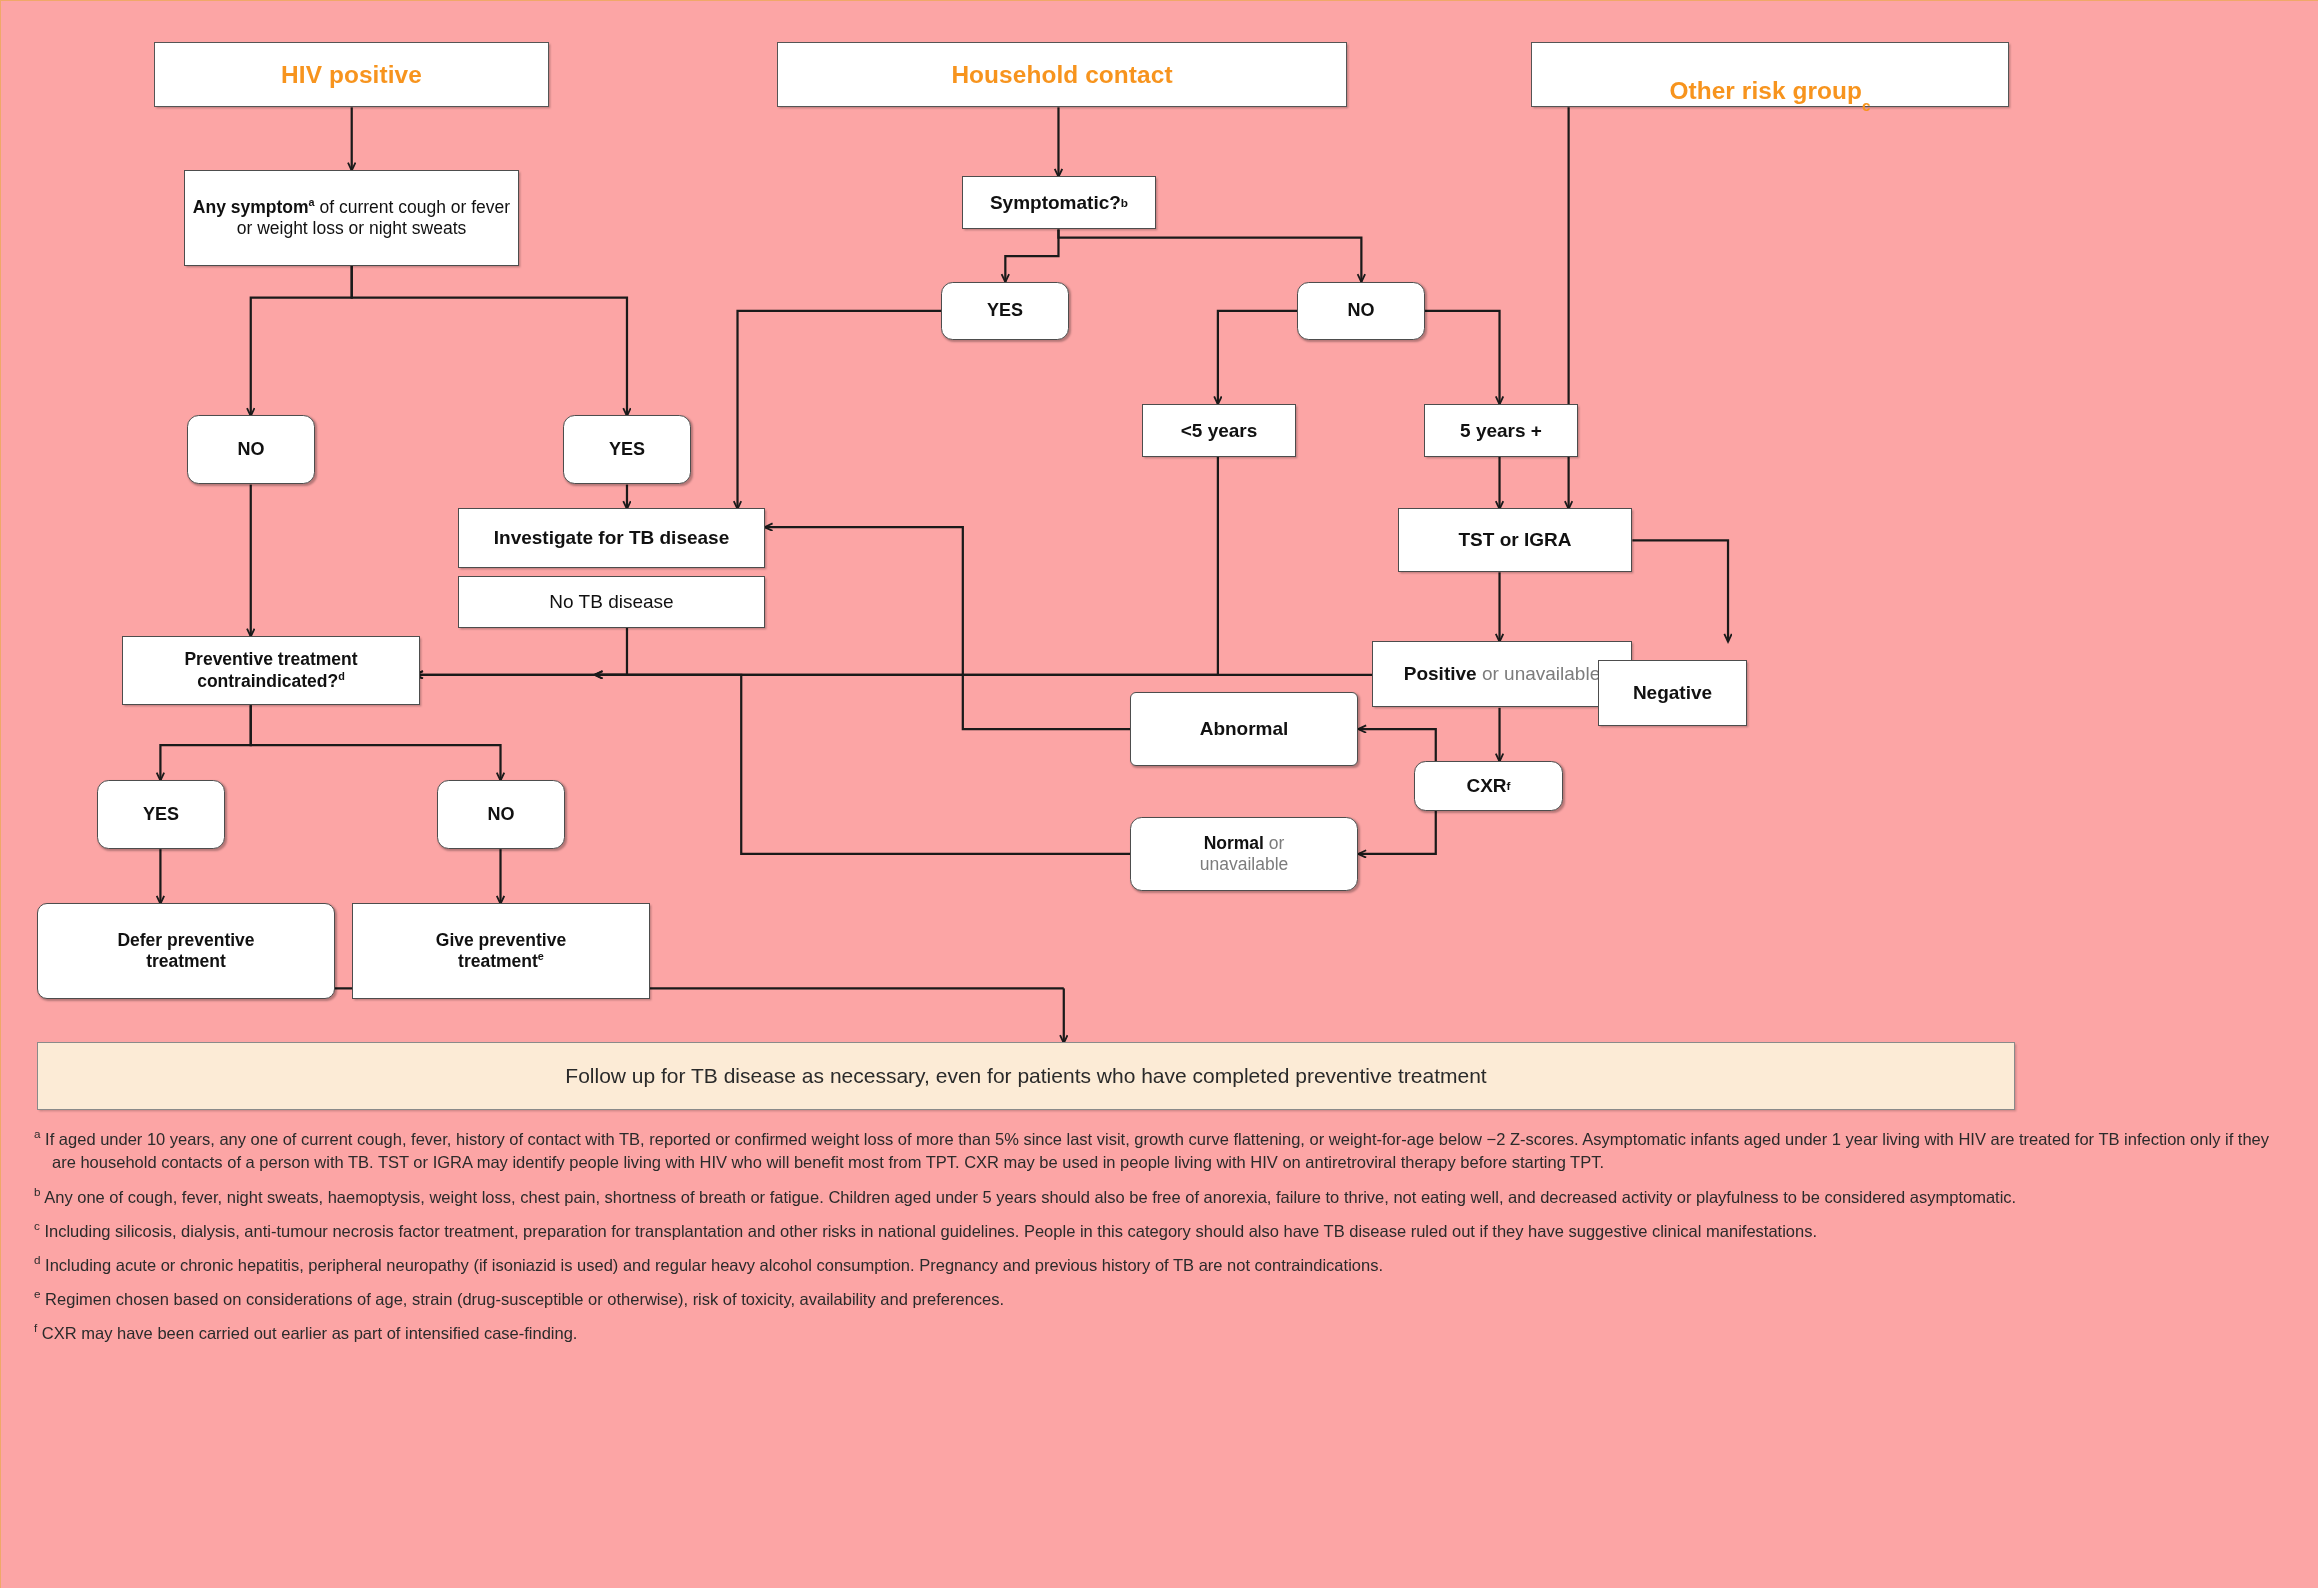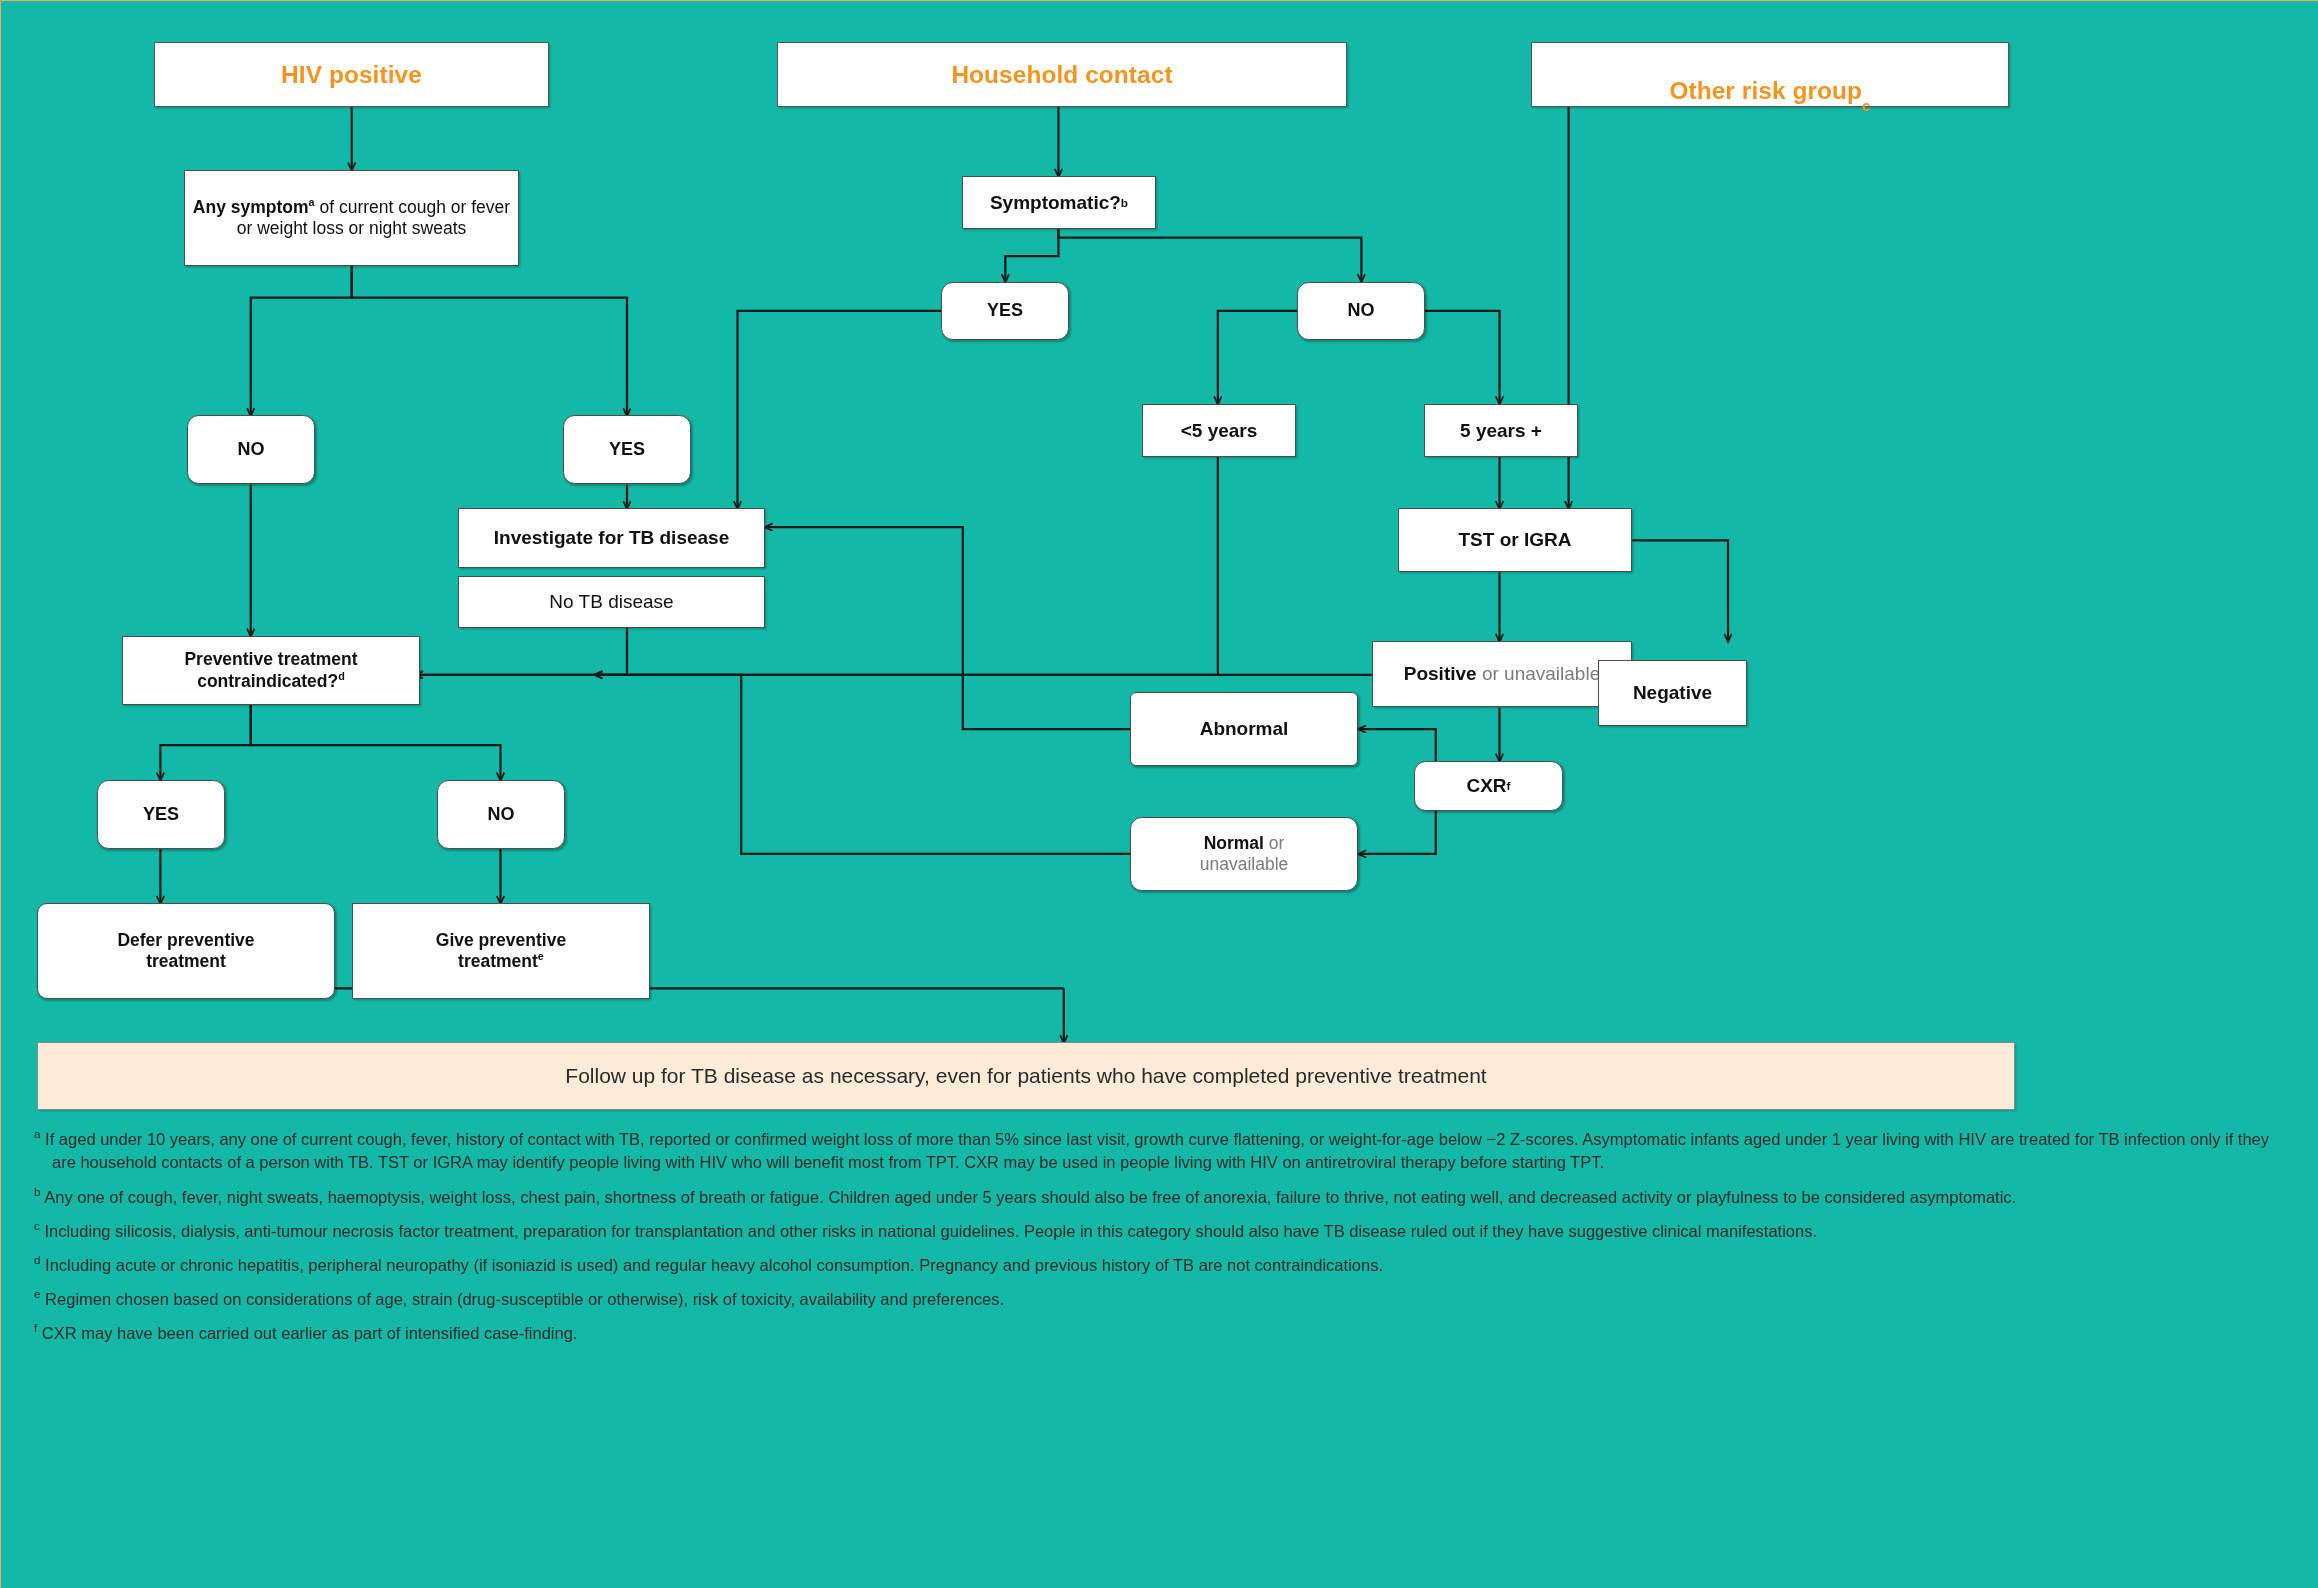--- a/index.html
+++ b/index.html
@@ -1,20 +1,20 @@
 <!DOCTYPE html>
 <html style="font-size:8.5px"><head>
 <meta charset="utf-8">
 <style>
   html,body{margin:0;padding:0;background:#ffffff;}
   body{font-family:"Liberation Sans",sans-serif;}
   #page{
     position:relative;
     width:2319px;height:1589px;
-    background:#14b8a6;
+    background:#fca5a5;
     border:1.6px solid #f0a868;
     box-sizing:border-box;
     overflow:hidden;
   }
   #flow{position:absolute;left:0;top:0;width:2319px;height:1589px;}
 
   .nodebox{position:absolute;box-sizing:border-box;background:#ffffff;
     border:1.6px solid #4d4d4d;display:flex;align-items:center;justify-content:center;
     text-align:center;line-height:1.22;color:#111111;
     box-shadow:1.6px 1.6px 2.1px rgba(0,0,0,.28);}

